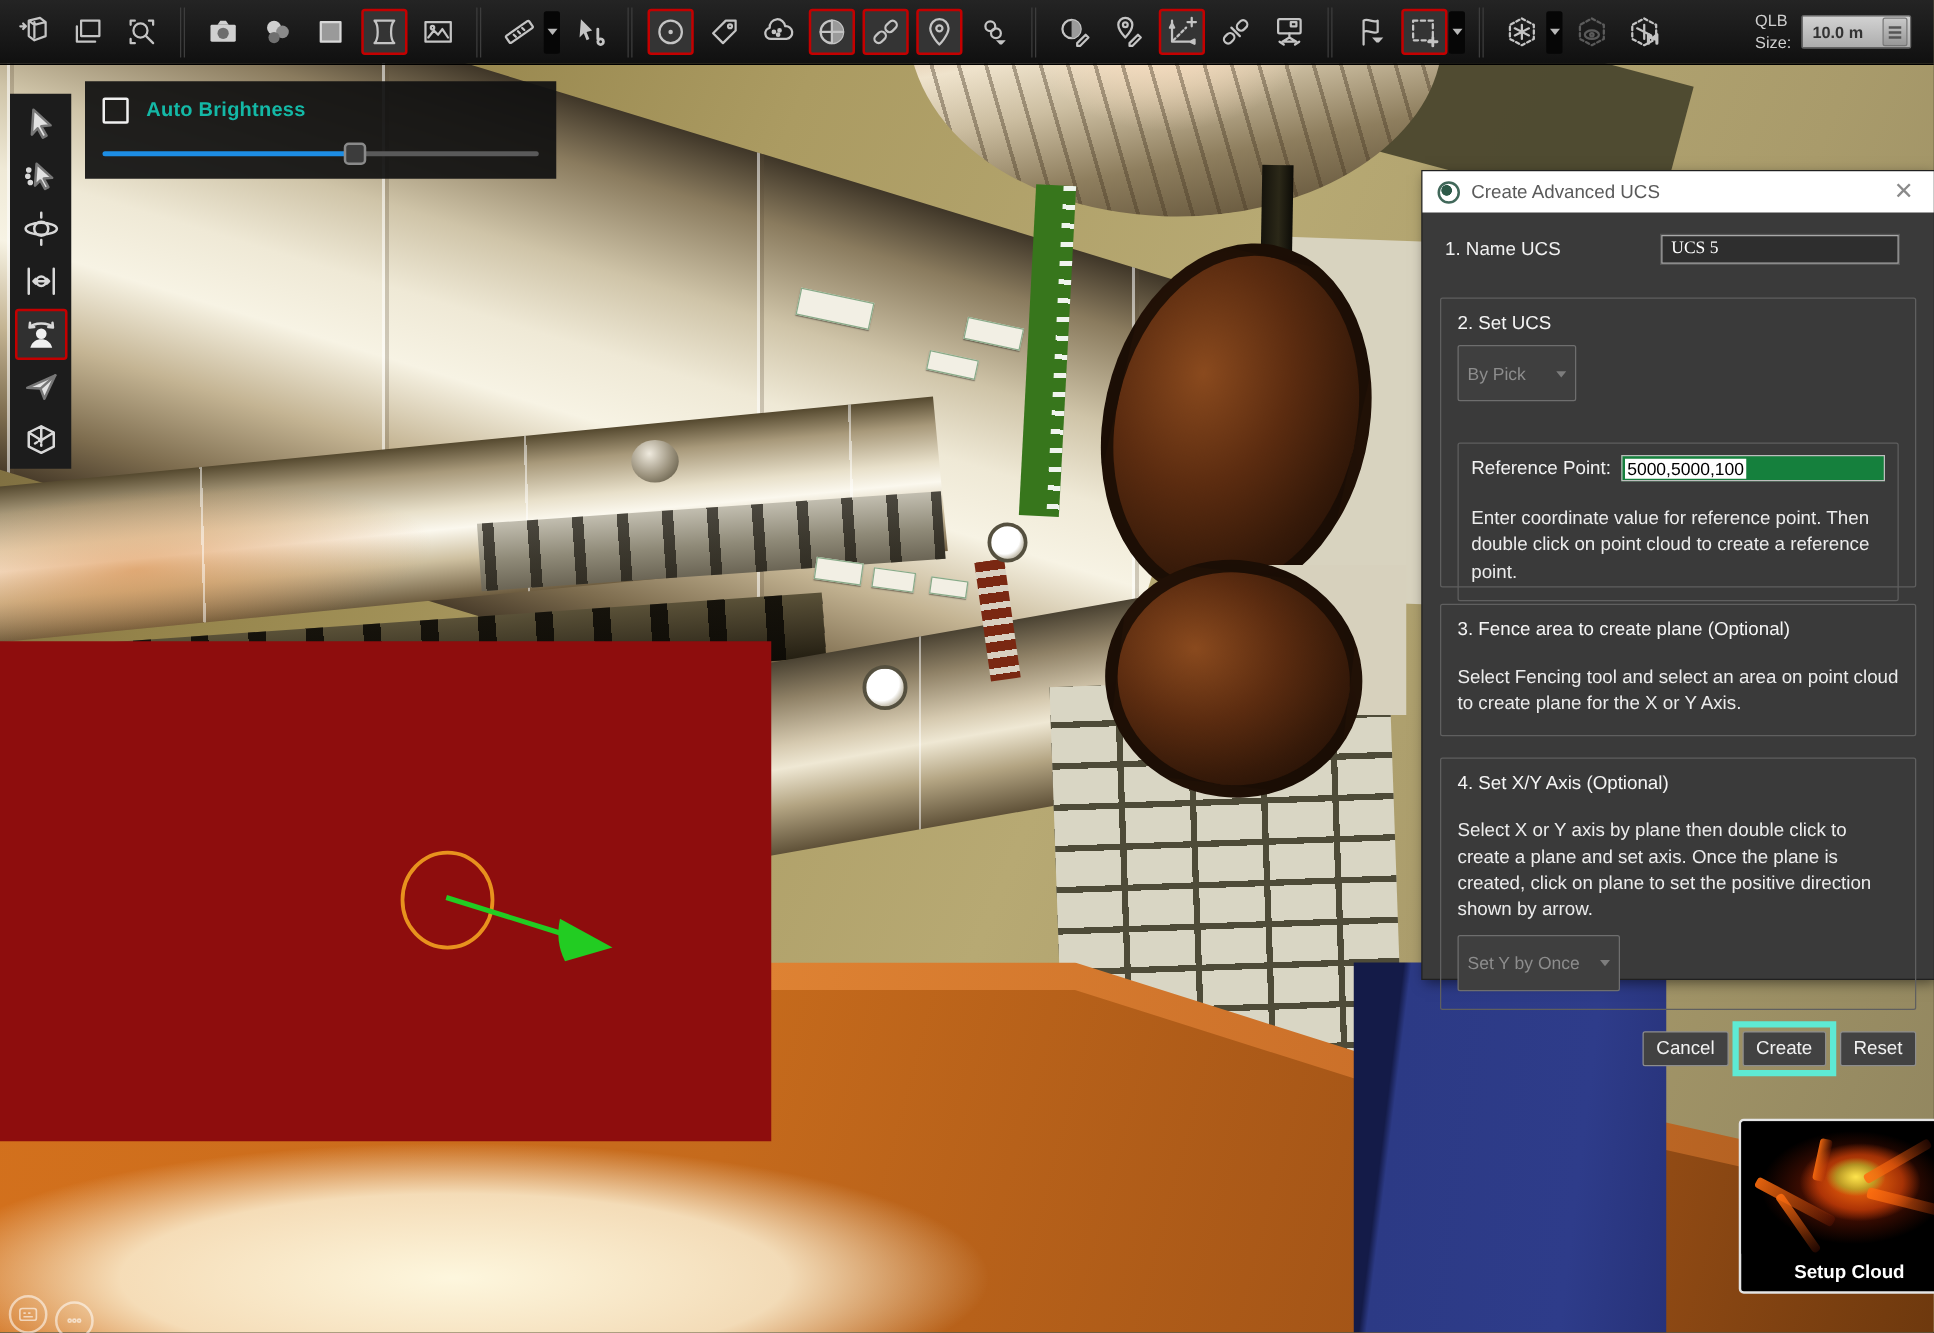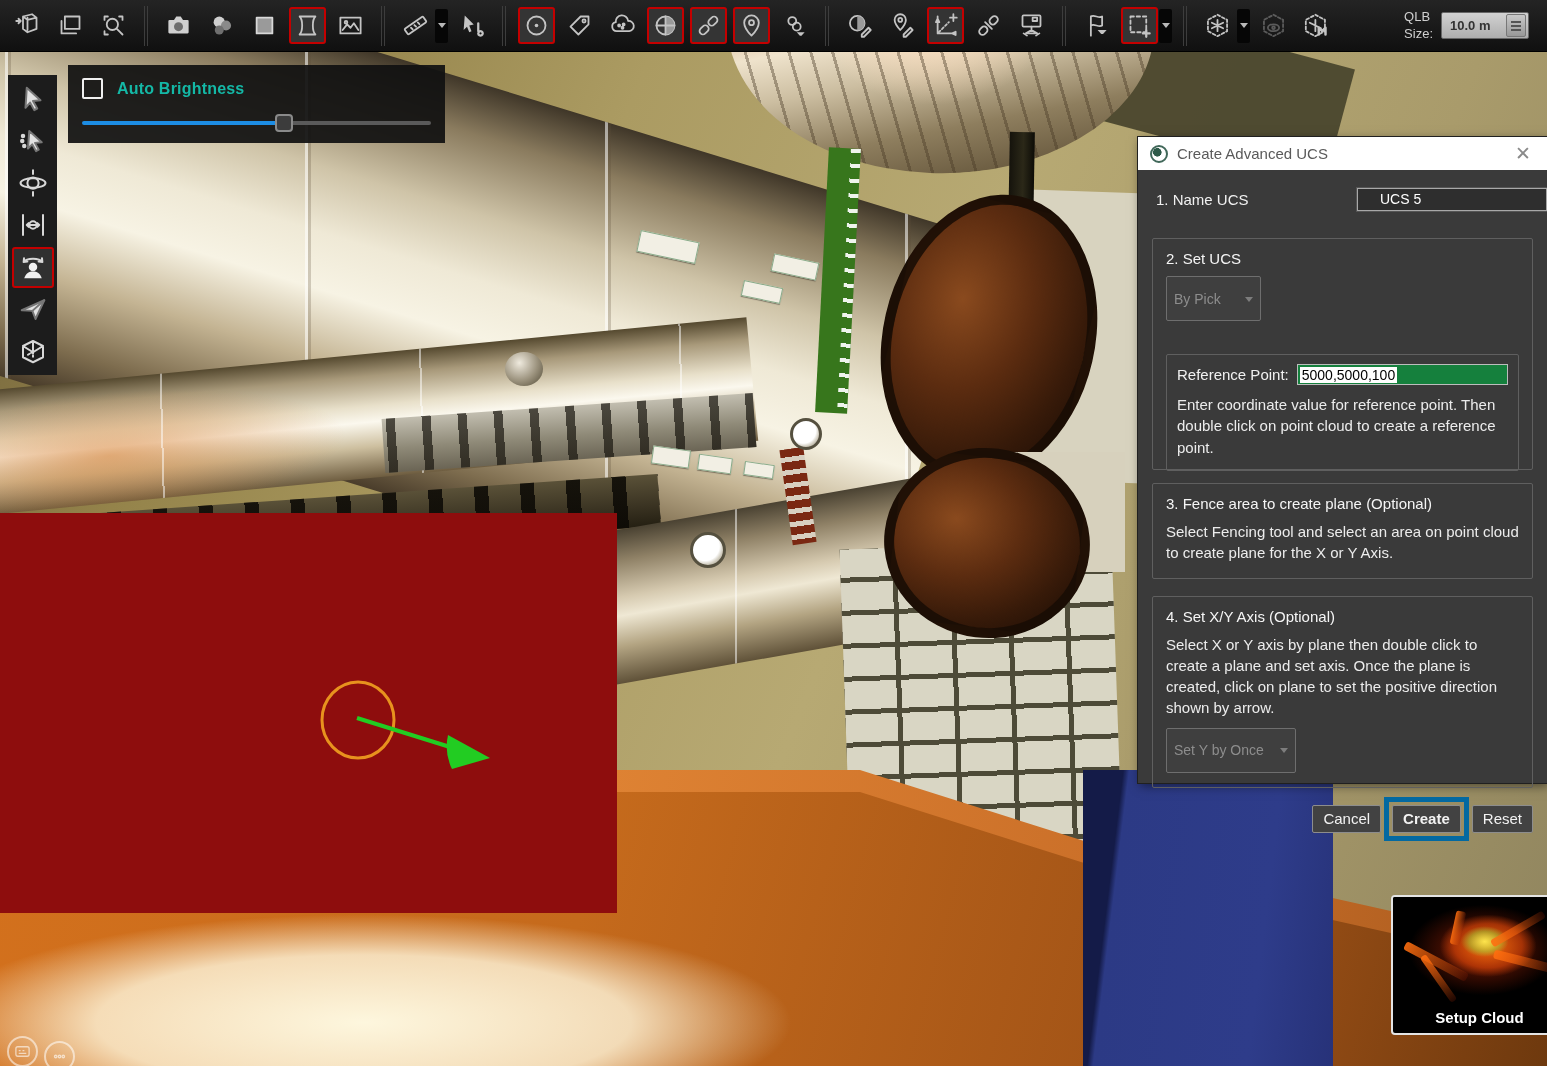--- a/index.html
+++ b/index.html
@@ -125,42 +125,42 @@
 
   
   #dialog { position:absolute; left:1138px; top:137px; width:409px; height:646px; z-index:40;
     background:#3a3a3a; box-shadow:0 0 0 1px #202020, 2px 3px 10px rgba(0,0,0,.5);
     color:#f1f1f1; font-size:15px; }
   .dlg-title { height:33px; background:#fff; display:flex; align-items:center; padding:0 12px; }
   .dlg-icon { width:18px; height:18px; border-radius:50%; border:2px solid #41685a;
     background:radial-gradient(circle at 38% 38%, #2e5a49 0 4px, #ffffff 4.5px); margin-right:9px; }
   .dlg-title span { color:#5a5a5a; font-size:15px; }
   .dlg-close { margin-left:auto; color:#8a8a8a; font-size:19px; line-height:1; padding:2px 4px; }
-  .name-row { display:flex; align-items:center; margin:18px 0 0 18px; }
+  .name-row { display:flex; align-items:center; margin:18px 28px 0 18px; }
   .name-input { margin-left:auto; width:190px; height:23px; background:#2e2e2e; border:1px solid #a8a8a8;
-    box-shadow:0 0 0 1px #555; color:#fff; font-size:14px; padding:2px 22px; }
+    box-shadow:0 0 0 1px #555; color:#fff; font-size:14px; padding:2px 7px;font-family:Liberation Serif, serif; }
   .groupbox { border:1px solid #5f5f5f; border-radius:2px; margin:0 14px; padding:11px 13px 14px 13px; }
   .gb2 { margin-top:27px; height:232px; }
   .gb3 { margin-top:13px; }
   .gb4 { margin-top:17px; }
   .gb-head { font-size:15px; color:#f5f5f5; }
-  .gb-text { margin-top:9px; color:#ececec; line-height:1.42; }
+  .gb-text { margin-top:19px; color:#ececec; line-height:1.42; }
   .dropdown { width:95px; height:45px; margin-top:9px; background:#3f3f3f; border:1px solid #6e6e6e;
     border-radius:2px; display:flex; align-items:center; padding:0 7px; color:#8d8d8d; font-size:14px; }
   .dropdown::after { content:""; margin-left:auto; border:4px solid transparent; border-top:5px solid #7d7d7d; margin-top:5px; }
   .dropdown.wide { width:130px; }
   .ref-panel { border:1px solid #5f5f5f; border-radius:2px; margin-top:33px; padding:9px 10px 12px 10px; }
   .ref-row { display:flex; align-items:center; }
   .ref-input { margin-left:8px; flex:1; height:21px; background:#15803d; border:1px solid #bdbdbd;
     display:flex; align-items:center; padding:0 2px; }
   .ref-input span { background:#ffffff; color:#000; font-size:14px; padding:0 2px; }
   .btn-row { display:flex; align-items:center; justify-content:flex-end; margin:9px 14px 0 14px; }
   .btn { min-width:60px; height:28px; background:#424242; border:1px solid #8d8d8d; border-radius:2px;
     color:#f2f2f2; font-size:15px; display:flex; align-items:center; justify-content:center; padding:0 10px; }
-  .create-wrap { border:5px solid #0369a1; padding:3px; margin:0 3px;font-weight:bold; }
+  .create-wrap { border:5px solid #5eead4; padding:3px; margin:0 3px; }
 
   
   #setup-cloud { position:absolute; left:1391px; top:895px; width:177px; height:140px; z-index:35;
     background:#000; border:2px solid #e4e4e4; border-radius:4px; overflow:hidden; }
   .cloud-art { position:absolute; left:0; top:0; right:0; height:106px; background:
     radial-gradient(ellipse 34px 22px at 53% 42%, rgba(255,235,80,.95), rgba(160,220,60,.5) 45%, transparent 70%),
     radial-gradient(ellipse 62px 40px at 55% 46%, rgba(255,120,15,.9), rgba(220,70,8,.65) 55%, transparent 78%),
     radial-gradient(ellipse 95px 58px at 52% 50%, rgba(170,35,5,.8), transparent 78%),
     #000; }
   .streak { position:absolute; background:linear-gradient(90deg, rgba(255,110,15,.9), rgba(150,30,5,.2)); border-radius:3px; }

